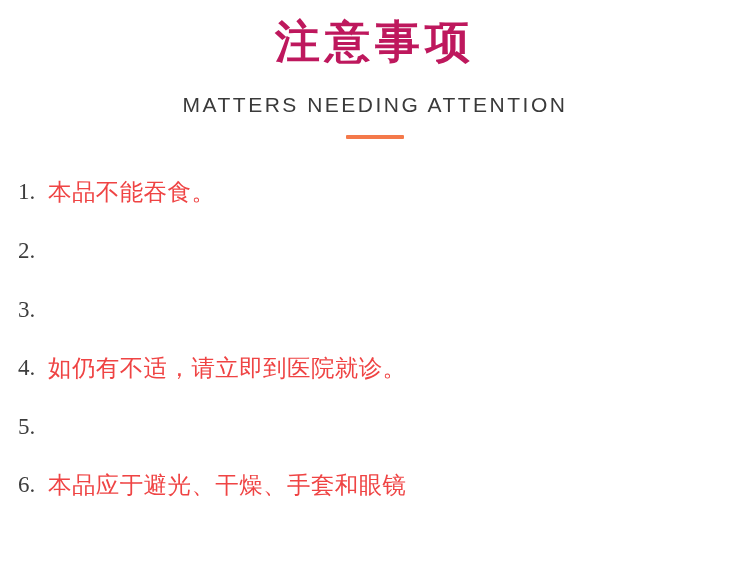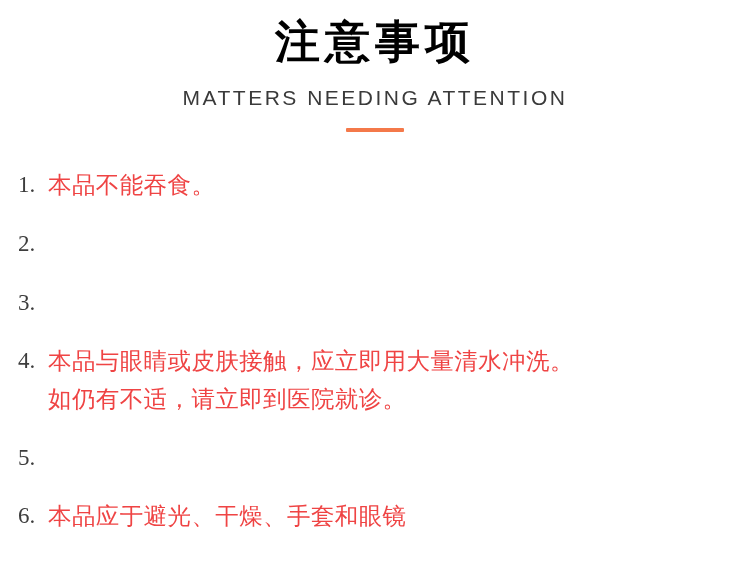--- a/index.html
+++ b/index.html
@@ -21,25 +21,25 @@
     box-sizing: border-box;
   }
   .header {
     text-align: center;
     padding-top: 14px;
   }
   .title-cn {
     font-size: 45px;
     font-weight: bold;
     letter-spacing: 5px;
-    color: #000000;
+    color: #be185d;
     line-height: 1.25;
   }
   .title-en {
-    margin-top: 16px;
+    margin-top: 23px;
     font-size: 21px;
     letter-spacing: 2.5px;
     color: #3a3a3a;
     font-weight: 400;
   }
   .accent-bar {
     width: 58px;
     height: 4px;
     margin: 18px auto 0 auto;
     background: #f4794a;
@@ -97,21 +97,20 @@
       <div class="num">2.</div>
     </div>
 
     <div class="item">
       <div class="num">3.</div>
     </div>
 
     <div class="item">
       <div class="num">4.</div>
       <div class="text">
-        <span class="line">本品与眼睛或皮肤接触，应立即用大量清水冲洗。</span>
         <span class="line">如仍有不适，请立即到医院就诊。</span>
       </div>
     </div>
 
     <div class="item">
       <div class="num">5.</div>
     </div>
 
     <div class="item">
       <div class="num">6.</div>

